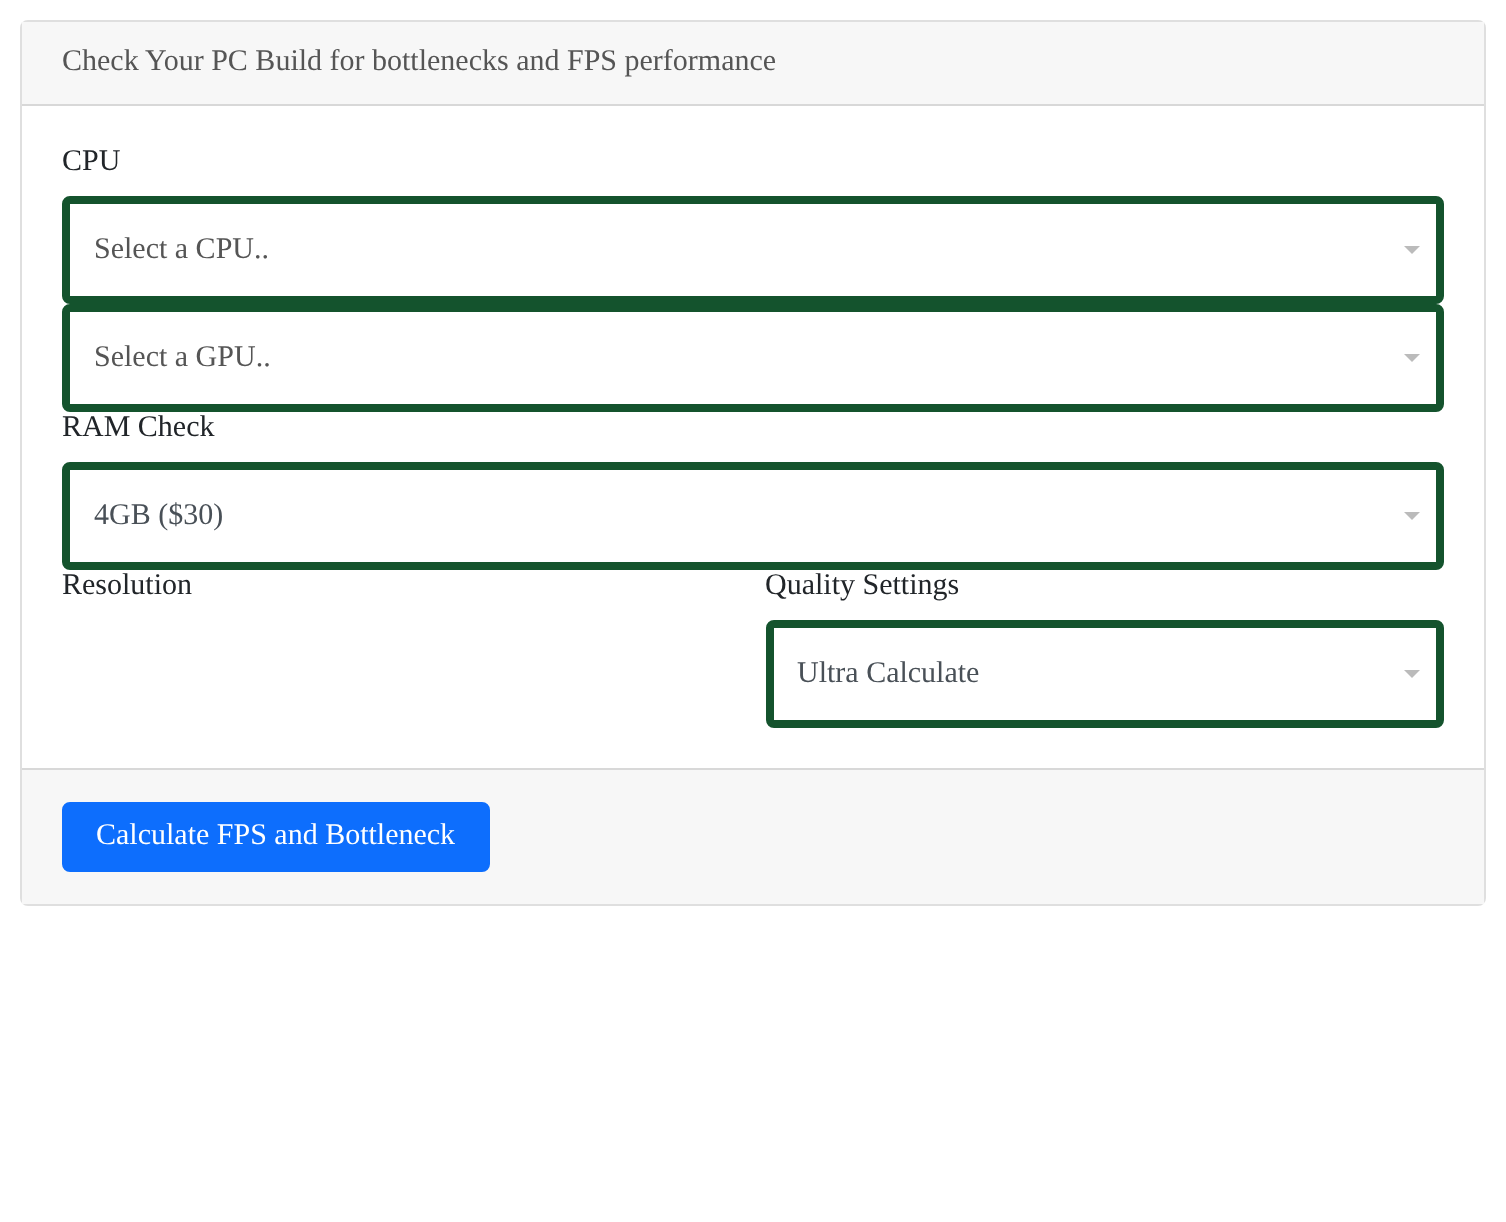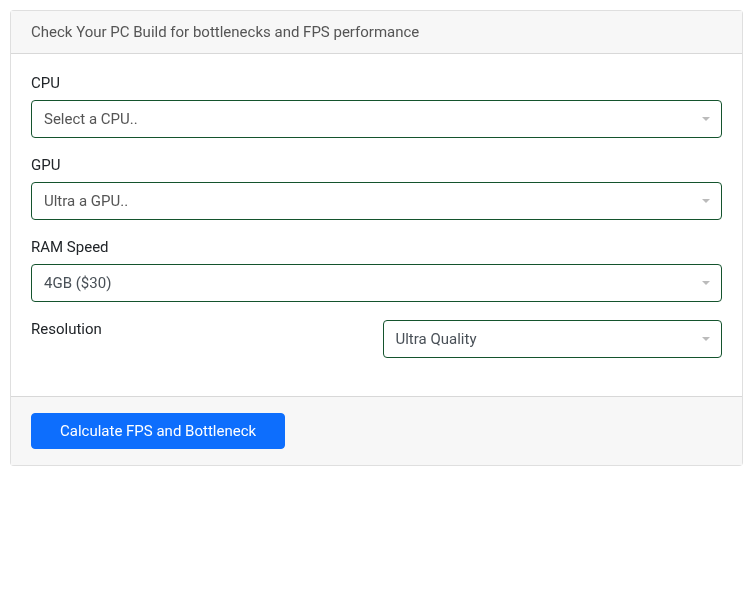--- a/index.html
+++ b/index.html
@@ -11,49 +11,49 @@
       font-family: -apple-system, BlinkMacSystemFont, "Segoe UI", Roboto, "Helvetica Neue", Arial, sans-serif;
       font-size: 16px;
       color: #212529;
       padding: 10px;
       background: #fff;
     }
     .card {
       border: 1px solid rgba(0,0,0,0.125);
       border-radius: 4px;
       background: #fff;
+      font-family: Liberation Serif, serif;
     }
     .card-header {
       padding: 12px 20px;
       background-color: #f7f7f7;
       border-bottom: 1px solid rgba(0,0,0,0.125);
       color: #555;
       font-size: 15px;
     }
     .card-body {
       padding: 20px;
     }
     .form-group {
-      margin-bottom: 18px;
     }
     .form-label {
       display: block;
       margin-bottom: 8px;
       font-size: 15px;
       color: #212529;
     }
     .select-wrapper {
       position: relative;
       width: 100%;
     }
     .select-box {
       width: 100%;
-      height: 38px;
+      height: 54px;
       padding: 6px 30px 6px 12px;
-      border: 1px solid #14532d;
+      border: 4px solid #14532d;
       border-radius: 4px;
       background: #fff;
       color: #555;
       font-size: 15px;
       display: flex;
       align-items: center;
       cursor: pointer;
       user-select: none;
     }
     .select-box .value-dark {
@@ -78,21 +78,21 @@
     .col {
       flex: 1;
     }
     .card-footer {
       padding: 16px 20px;
       background-color: #f7f7f7;
       border-top: 1px solid rgba(0,0,0,0.125);
     }
     .btn-primary {
       display: inline-block;
-      padding: 8px 28px;
+      padding: 8px 16px;
       background-color: #0d6efd;
       color: #fff;
       border: 1px solid #0d6efd;
       border-radius: 4px;
       font-size: 15px;
       cursor: pointer;
       font-family: inherit;
     }
   </style>
 </head>
@@ -109,51 +109,51 @@
       <label class="form-label">CPU</label>
       <div class="select-wrapper">
         <div class="select-box">
           <span>Select a CPU..</span>
         </div>
         <span class="select-arrow"></span>
       </div>
     </div>
 
     <div class="form-group">
-      <label class="form-label">GPU</label>
       <div class="select-wrapper">
         <div class="select-box">
-          <span>Ultra a GPU..</span>
+          <span>Select a GPU..</span>
         </div>
         <span class="select-arrow"></span>
       </div>
     </div>
 
     <div class="form-group">
-      <label class="form-label">RAM Speed</label>
+      <label class="form-label">RAM Check</label>
       <div class="select-wrapper">
         <div class="select-box">
           <span class="value-dark">4GB ($30)</span>
         </div>
         <span class="select-arrow"></span>
       </div>
     </div>
 
     <div class="form-group">
     </div>
 
     <div class="row">
       <div class="col form-group">
         <label class="form-label">Resolution</label>
       </div>
 
       <div class="col form-group">
+        <label class="form-label">Quality Settings</label>
         <div class="select-wrapper">
           <div class="select-box">
-            <span class="value-dark">Ultra Quality</span>
+            <span class="value-dark">Ultra Calculate</span>
           </div>
           <span class="select-arrow"></span>
         </div>
       </div>
     </div>
 
   </div>
 
   <div class="card-footer">
     <button class="btn-primary">Calculate FPS and Bottleneck</button>

